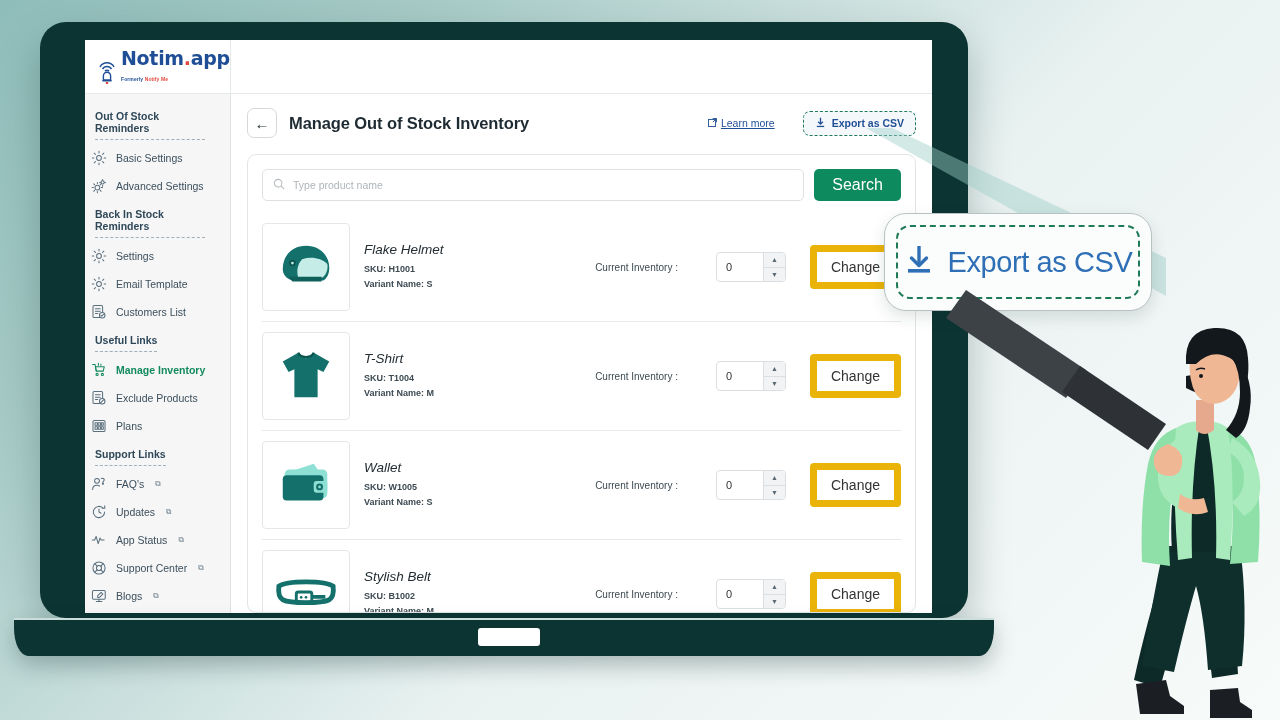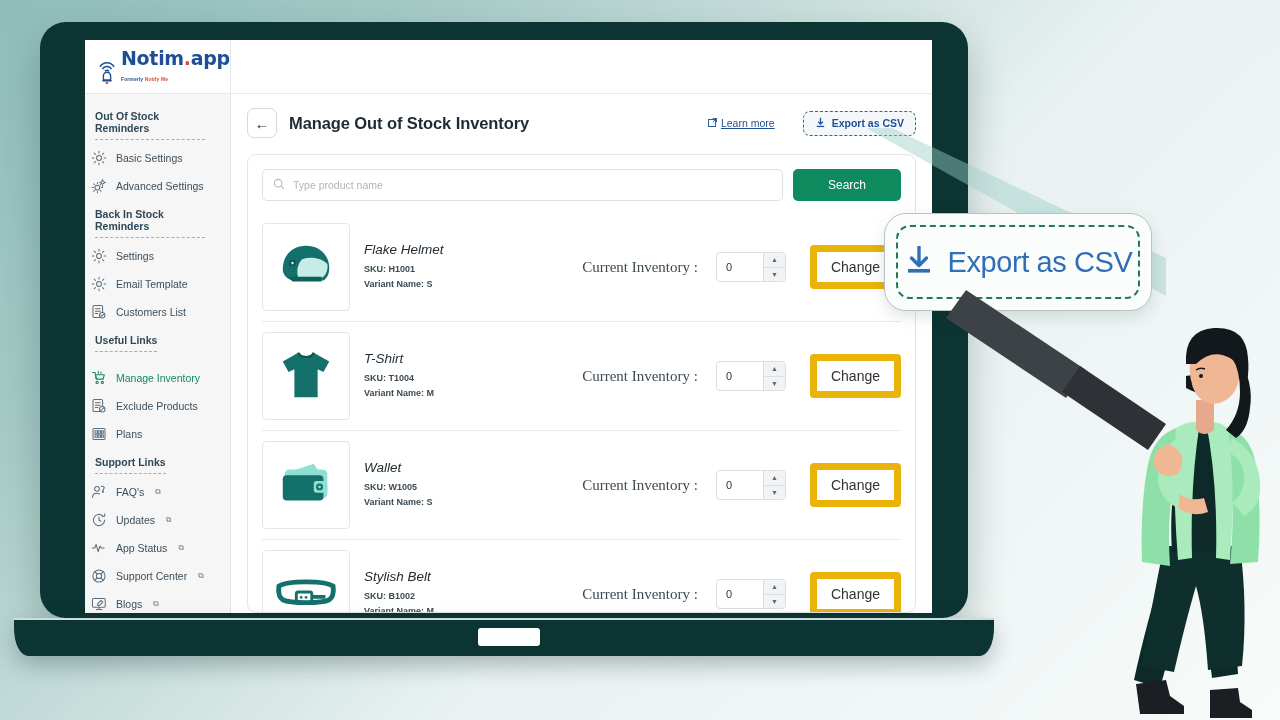--- a/index.html
+++ b/index.html
@@ -74,21 +74,21 @@
     display:inline-block;
   }
   .nav-item {
     display:flex; align-items:center; gap:9px;
     padding: 6px 6px;
     font-size: 10.5px; color:#3c4f5c;
     cursor: pointer;
     text-align: center;
   }
   .nav-item .ico { width:16px; height:16px; flex:none; display:flex; align-items:center; justify-content:center; }
-  .nav-item.active { color:#138a5e; font-weight:400;margin-top:8px; }
+  .nav-item.active { color:#138a5e; font-weight:700; }
   .nav-item .ext { font-size:7.5px; color:#5a6f7d; margin-left:2px; }
 
   
   .main { flex:1; min-width:0; background:#fff; display:flex; flex-direction:column; }
   .page-head { display:flex; align-items:center; padding: 14px 16px 12px 16px; gap:12px; }
   .back-btn {
     width:30px; height:30px; border:1px solid #d5d9db; border-radius:7px;
     background:#fff; display:flex; align-items:center; justify-content:center;
     font-size:15px; color:#233; cursor:pointer; flex:none;
   }
@@ -121,40 +121,40 @@
     border:1px solid #dde1e3; border-radius:5px;
     padding: 6px 10px; background:#fff;justify-content:center;
   }
   .search-field input {
     border:none; outline:none; flex:1;
     font-size:10.5px; color:#333; font-family:inherit; background:transparent;
   }
   .search-field input::placeholder { color:#aeb5b9; }
   .search-btn {
     background:#0e8a5f; color:#fff; border:none; border-radius:5px;
-    padding: 6px 35px; font-size:12px; font-family:inherit; cursor:pointer;
+    padding: 6px 18px; font-size:16px; font-family:inherit; cursor:pointer;
   }
 
   .product-list { flex:1; min-height:0; overflow:hidden; padding: 0 14px; }
   .product-row {
     display:flex; align-items:center; gap:14px;
     padding: 10px 0;
     border-top:1px solid #e7eaec;
   }
   .product-row:first-child { border-top:none; }
   .thumb {
     width:88px; height:88px; flex:none;
     border:1px solid #e4e7e9; border-radius:4px; background:#fff;
     display:flex; align-items:center; justify-content:center;
   }
   .p-info { min-width:0; }
   .p-name { font-size:13.5px; color:#232d33; margin-bottom:5px;font-style:italic; }
   .p-meta { font-size:9px; color:#3d4a52; font-weight:700; line-height:1.7; }
   .row-spacer { flex:1; }
-  .inv-label { font-size:15px; color:#3d4a52; white-space:nowrap; margin-right:4px;font-family:Liberation Serif, serif; }
+  .inv-label { font-size:10px; color:#3d4a52; white-space:nowrap; margin-right:24px; }
   .stepper {
     display:flex; align-items:stretch;
     border:1px solid #dcdfe1; border-radius:4px; background:#fff;
     width:70px; height:30px; overflow:hidden; flex:none;
   }
   .stepper .val { flex:1; display:flex; align-items:center; padding-left:9px; font-size:11px; color:#333; }
   .stepper .arrows { width:22px; background:#f1f3f4; border-left:1px solid #dcdfe1; display:flex; flex-direction:column; }
   .stepper .arrows div {
     flex:1; display:flex; align-items:center; justify-content:center;
     font-size:7px; color:#5d6a72; cursor:pointer;

